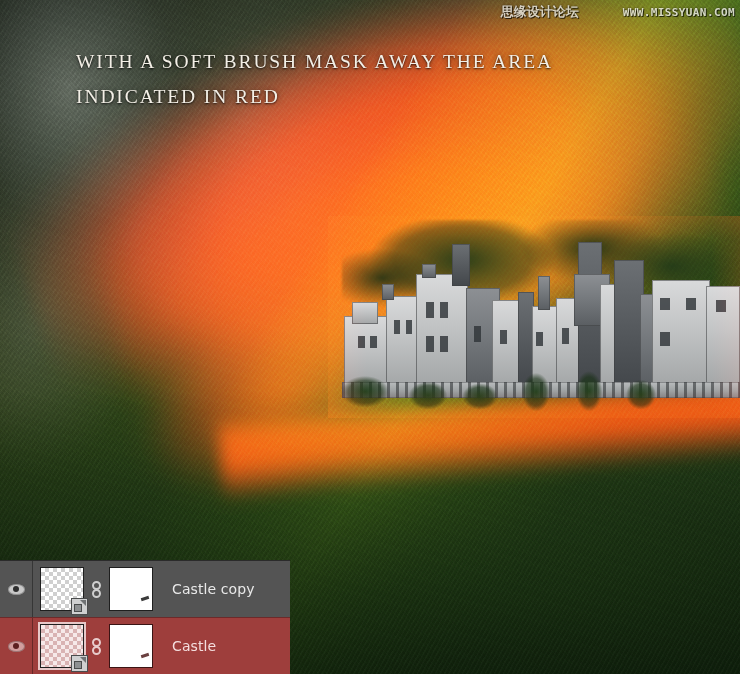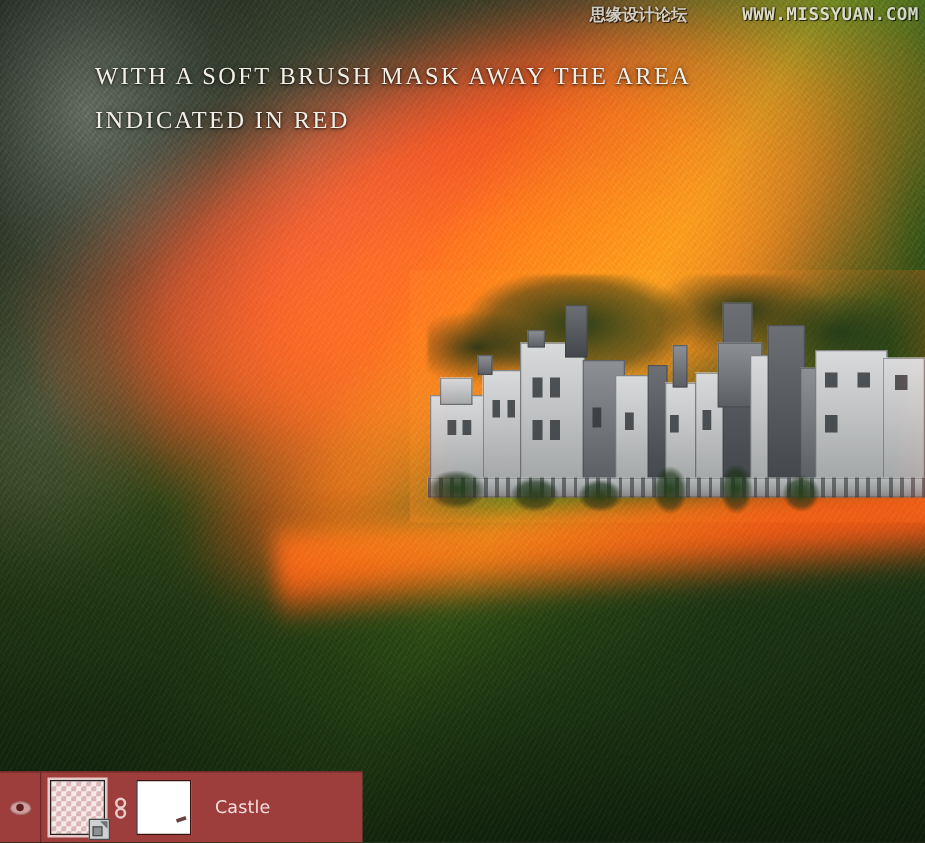--- a/index.html
+++ b/index.html
@@ -275,21 +275,21 @@
   .wm-cn {
     font-family: "DejaVu Sans", sans-serif;
     font-size: 13px;
     font-weight: bold;
     color: #e7e7e2;
     letter-spacing: 0px;
     text-shadow: 0 0 2px rgba(0,0,0,0.9), 1px 1px 0 rgba(0,0,0,0.8);
   }
   .wm-url {
     font-family: "DejaVu Sans Mono", monospace;
-    font-size: 14px;
+    font-size: 11px;
     font-weight: bold;
     color: #efefe9;
     letter-spacing: 0.4px;
     text-shadow: 0 0 2px rgba(0,0,0,0.9), 1px 1px 0 rgba(0,0,0,0.8);
     padding-left: 38px;
   }
 
   
   .layers-panel {
     position: absolute;
@@ -532,20 +532,39 @@
   <div class="caption">With a soft brush mask away the area
 indicated in red</div>
 
   <div class="watermark">
     <span class="wm-cn">思缘设计论坛</span>
     <span class="wm-url">WWW.MISSYUAN.COM</span>
   </div>
 
   <div class="layers-panel">
 
+    <div class="layer-row normal">
+      <div class="eye-cell">
+        <span class="eye"></span>
+      </div>
+      <div class="sep-line"></div>
+      <div class="thumb-cell">
+        <div class="layer-thumb">
+          <span class="thumb-badge"></span>
+        </div>
+        <div class="link-icon">
+            <span></span>
+            <i></i>
+          </div>
+        <div class="mask-thumb">
+          <span class="mask-mark"></span>
+        </div>
+      </div>
+      <div class="layer-name">Castle copy</div>
+    </div>
 
     <div class="layer-row selected r2">
       <div class="eye-cell">
         <span class="eye dim"></span>
       </div>
       <div class="sep-line"></div>
       <div class="thumb-cell">
         <div class="layer-thumb">
           <span class="thumb-badge"></span>
         </div>

